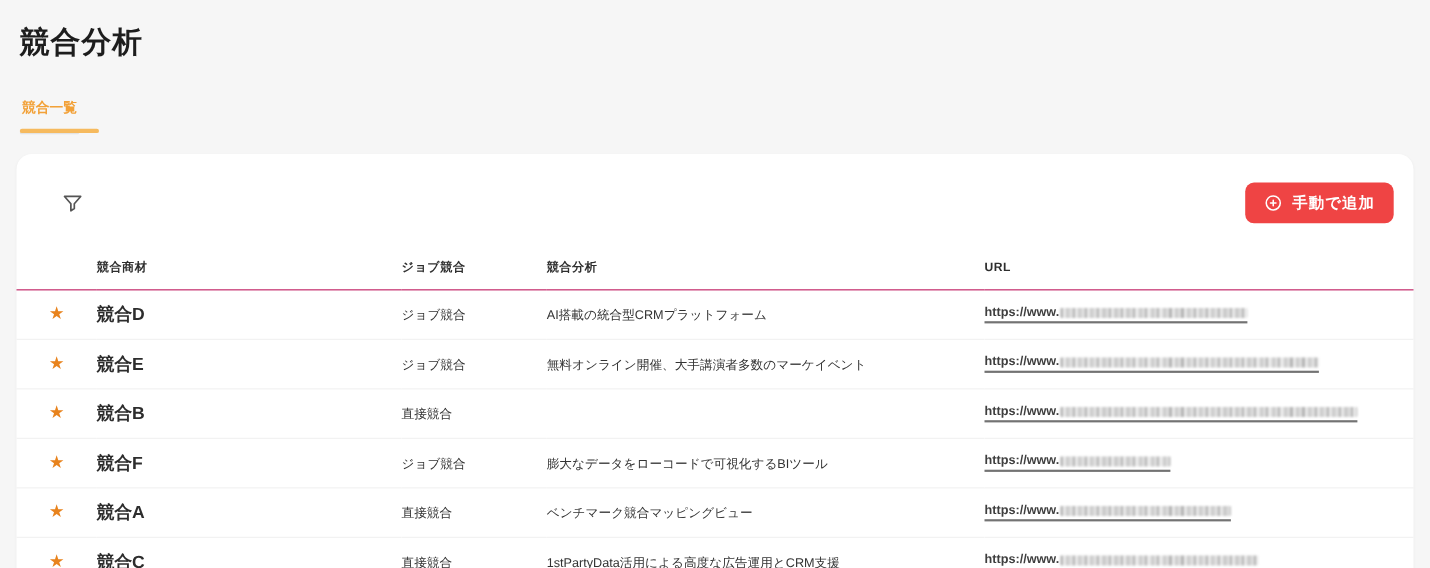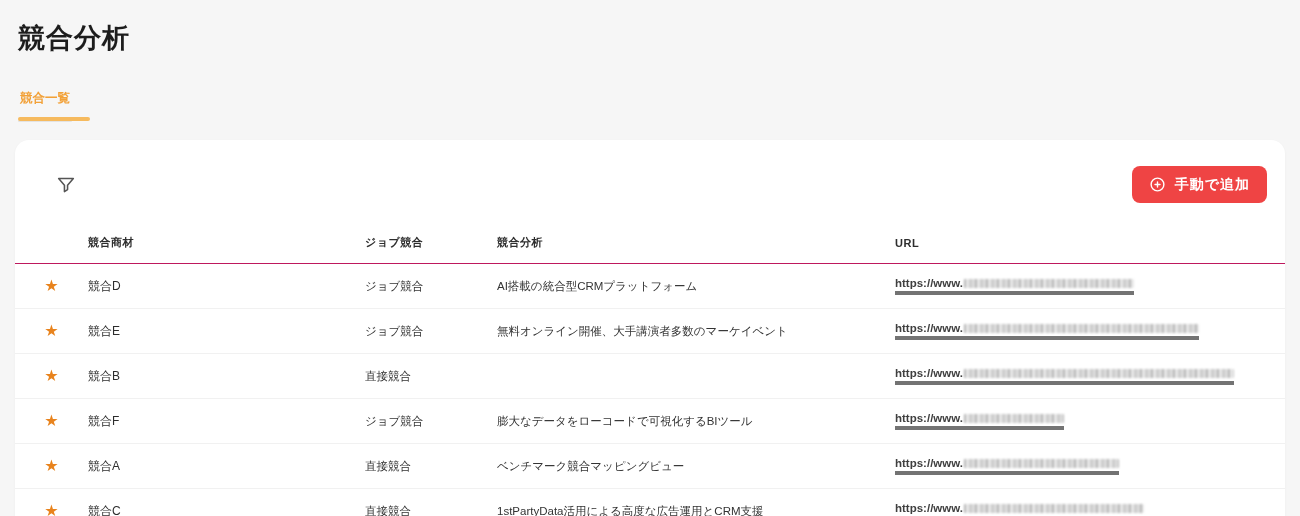--- a/index.html
+++ b/index.html
@@ -58,27 +58,27 @@
     width:100%;border-collapse:collapse;table-layout:fixed;margin-top:24px;
   }
   th{
     font-size:11px;font-weight:700;color:#2e2e2e;text-align:left;
     padding:8px 0 13px 0;border-bottom:1px solid #be185d;letter-spacing:0.5px;
   }
   td{
     height:44px;border-bottom:1px solid #f1f1f1;
     font-size:11.5px;color:#333;vertical-align:middle;padding:0;
   }
-  td.name{font-size:12px;color:#2d2d2d;}
+  td.name{font-size:16px;color:#2d2d2d;font-weight:bold;}
   .star-cell{text-align:center;}
   .star{color:#e8831d;font-size:16px;cursor:pointer;line-height:1;}
   .url-link{
     display:inline-flex;align-items:center;gap:1px;
     color:#3f3f3f;text-decoration:none;cursor:pointer;
-    border-bottom:4px solid #737373;padding-bottom:2px;
+    border-bottom:2px solid #737373;padding-bottom:2px;
   }
   .url-prefix{font-size:11.5px;font-weight:600;color:#3f3f3f;white-space:nowrap;}
   .redact{
     display:inline-block;height:9px;border-radius:1px;
     background:repeating-linear-gradient(90deg,#b5b5b5 0 2px,#e9e9e9 2px 5px,#cccccc 5px 8px,#dddddd 8px 11px);
     filter:blur(1.2px);
   }
 </style>
 </head>
 <body>

